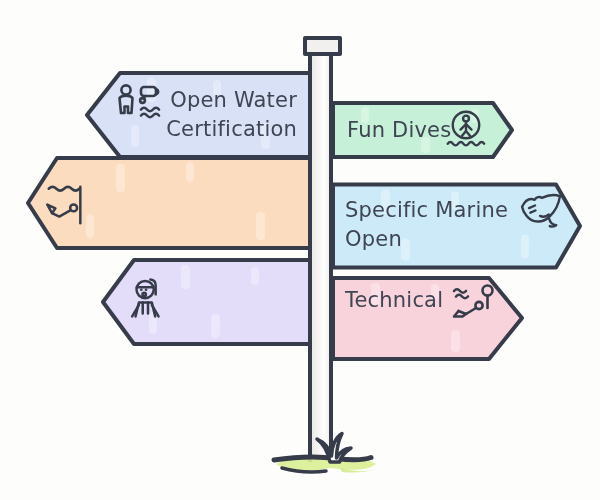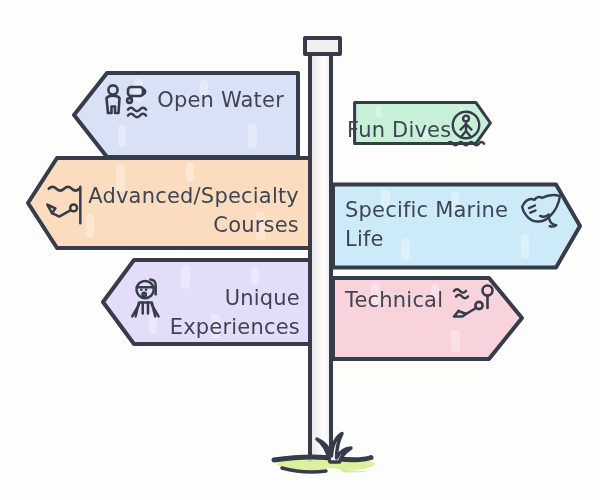--- a/index.html
+++ b/index.html
@@ -22,21 +22,21 @@
     background:linear-gradient(90deg,#ebeae8 0%,#f8f7f6 45%,#fefefe 70%,#f2f0ee 100%);}
   .pole-cap{position:absolute;left:303px;top:36px;width:39px;height:20px;z-index:6;
     box-sizing:border-box;border:4px solid #363c49;border-radius:2px;background:#f1f0ef;}
   .ground{position:absolute;left:258px;top:412px;width:150px;height:80px;z-index:7;}
 </style>
 </head>
 <body>
 
 <div class="scene">
 
-  <div class="sign" style="left:72px;top:62px;width:228px;height:106px">
+  <div class="sign" style="left:85px;top:62px;width:228px;height:106px">
     <svg class="shape" viewBox="0 0 228 88">
       <polygon class="plate" points="35,2 226,2 226,86 35,86 2,44" fill="#d8e1f6"></polygon>
       <g>
         <rect class="streak" x="62" y="7" width="9" height="24" rx="4"></rect>
         <rect class="streak" x="128" y="9" width="8" height="17" rx="4"></rect>
         <rect class="streak" x="176" y="52" width="9" height="26" rx="4"></rect>
         <rect class="streak" x="46" y="54" width="8" height="22" rx="4"></rect>
       </g>
     </svg>
     <div class="icon" style="left:30px;top:20px;width:50px;height:48px">
@@ -46,24 +46,25 @@
         <rect class="st" x="26" y="5" width="15" height="9" rx="3"></rect>
         <path class="st" d="M41 7 q4.5 2.5 0 5.5"></path>
         <circle class="st" cx="27.5" cy="18.5" r="2.4"></circle>
         <path class="st" d="M30 14 l-1.5 2.5"></path>
         <path class="st" d="M26 27.5 q3 -3.4 6 0 t6 0 t6 0"></path>
         <path class="st" d="M26 33.5 q3 -3.4 6 0 t6 0 t6 0"></path>
       </svg>
     </div>
     <div class="label al-r" style="right:16px;top:24px">
       <div>Open Water</div>
+      <div>Certification</div>
     </div>
   </div>
 
-  <div class="sign" style="left:331px;top:101px;width:183px;height:44px">
+  <div class="sign" style="left:331px;top:101px;width:183px;height:58px">
     <svg class="shape" viewBox="0 0 183 58">
       <polygon class="plate" points="2,2 162,2 181,29 162,56 2,56" fill="#c6f0d8"></polygon>
       <g>
         <rect class="streak" x="30" y="6" width="8" height="16" rx="4"></rect>
         <rect class="streak" x="90" y="36" width="9" height="16" rx="4"></rect>
         <rect class="streak" x="140" y="8" width="8" height="14" rx="4"></rect>
       </g>
     </svg>
     <div class="icon" style="left:114px;top:6px;width:42px;height:46px">
       <svg viewBox="0 0 46 50">
@@ -93,24 +94,20 @@
     </svg>
     <div class="icon" style="left:16px;top:22px;width:46px;height:56px">
       <svg viewBox="0 0 48 52">
         <path class="st" d="M7 8 q4 -4 8 0 t8 0 t8 0 t8 0"></path>
         <path class="st" d="M40 6 V44"></path>
         <circle class="st" cx="33" cy="28" r="3.6"></circle>
         <path class="st" d="M29.5 30.5 L18 37 L10.5 33.5"></path>
         <path class="st" d="M10.5 33.5 L5.5 24.5 L14 28.5 Z"></path>
       </svg>
     </div>
-    <div class="label al-r" style="right:17px;top:26px">
-      <div>Advanced/Specialty</div>
-      <div>Courses</div>
-    </div>
   </div>
 
   <div class="sign" style="left:331px;top:171px;width:251px;height:110px">
     <svg class="shape" viewBox="0 0 251 87">
       <polygon class="plate" points="2,2 225,2 249,43.5 225,85 2,85" fill="#cdeaf8"></polygon>
       <g>
         <rect class="streak" x="50" y="7" width="9" height="24" rx="4"></rect>
         <rect class="streak" x="120" y="9" width="8" height="18" rx="4"></rect>
         <rect class="streak" x="70" y="56" width="9" height="22" rx="4"></rect>
         <rect class="streak" x="190" y="52" width="8" height="24" rx="4"></rect>
@@ -119,21 +116,21 @@
     <div class="icon" style="left:186px;top:16px;width:48px;height:56px">
       <svg viewBox="0 0 52 52">
         <path class="st" d="M5.5 17 C9 10 14 7.5 19 9.5 C21 6.5 24.5 5.5 27 7.5 C33 4.5 41 3.5 46.5 5.5 C45.5 13 41.5 21.5 35.5 27.5 C27.5 35.5 16.5 34.5 10.5 27 C7.5 23.5 6 20 5.5 17 Z"></path>
         <path class="st" d="M13 18.5 l6.5 -2.8 M14.5 23.5 l5.5 -2.4"></path>
         <path class="st" d="M25 27 q4.5 2.5 9.5 -1.5"></path>
         <path class="st" d="M35 30.5 q1.5 6 7.5 6.5 q-4 2.5 -7 1"></path>
       </svg>
     </div>
     <div class="label" style="left:14px;top:25px">
       <div>Specific Marine</div>
-      <div>Life</div>
+      <div>Open</div>
     </div>
   </div>
 
   <div class="sign" style="left:101px;top:258px;width:214px;height:88px">
     <svg class="shape" viewBox="0 0 214 88">
       <polygon class="plate" points="33,2 212,2 212,86 33,86 2,44" fill="#e3ddfa"></polygon>
       <g>
         <rect class="streak" x="80" y="7" width="9" height="24" rx="4"></rect>
         <rect class="streak" x="150" y="9" width="8" height="18" rx="4"></rect>
         <rect class="streak" x="110" y="56" width="9" height="24" rx="4"></rect>
@@ -145,24 +142,20 @@
         <circle class="st" cx="21" cy="14" r="9"></circle>
         <path class="st" d="M12.5 11.5 H29.5"></path>
         <circle class="fi" cx="17" cy="14.2" r="1.4"></circle>
         <circle class="fi" cx="22" cy="14.2" r="1.4"></circle>
         <circle class="st" cx="20" cy="19" r="1.8"></circle>
         <path class="st" d="M26.5 3.5 q5.5 0.5 5.5 6 V19"></path>
         <path class="st" d="M11 42 L14.5 27.5 H28 L31.5 42"></path>
         <path class="st" d="M18.5 27.5 V39 M24 27.5 V39"></path>
         <path class="st" d="M14.5 30 L7.5 42 M28 30 L35 42"></path>
       </svg>
-    </div>
-    <div class="label al-r" style="right:15px;top:26px">
-      <div>Unique</div>
-      <div>Experiences</div>
     </div>
   </div>
 
   <div class="sign" style="left:331px;top:266px;width:193px;height:105px">
     <svg class="shape" viewBox="0 0 193 85">
       <polygon class="plate" points="2,2 158,2 191,42 158,83 2,83" fill="#f9d3dc"></polygon>
       <g>
         <rect class="streak" x="40" y="7" width="9" height="22" rx="4"></rect>
         <rect class="streak" x="100" y="8" width="8" height="16" rx="4"></rect>
         <rect class="streak" x="120" y="54" width="9" height="22" rx="4"></rect>

